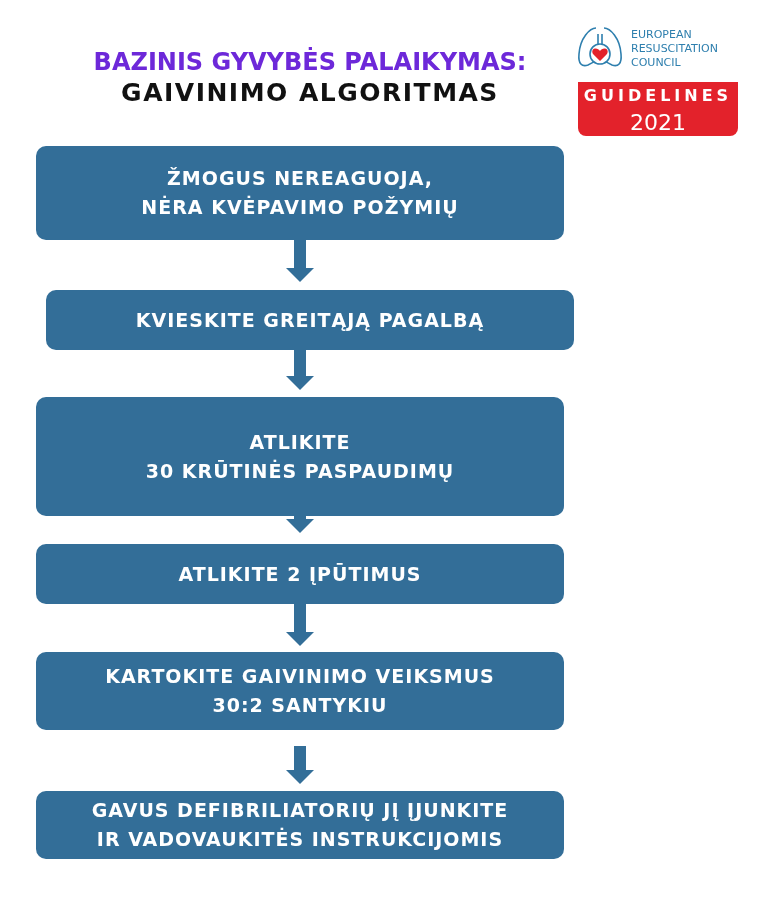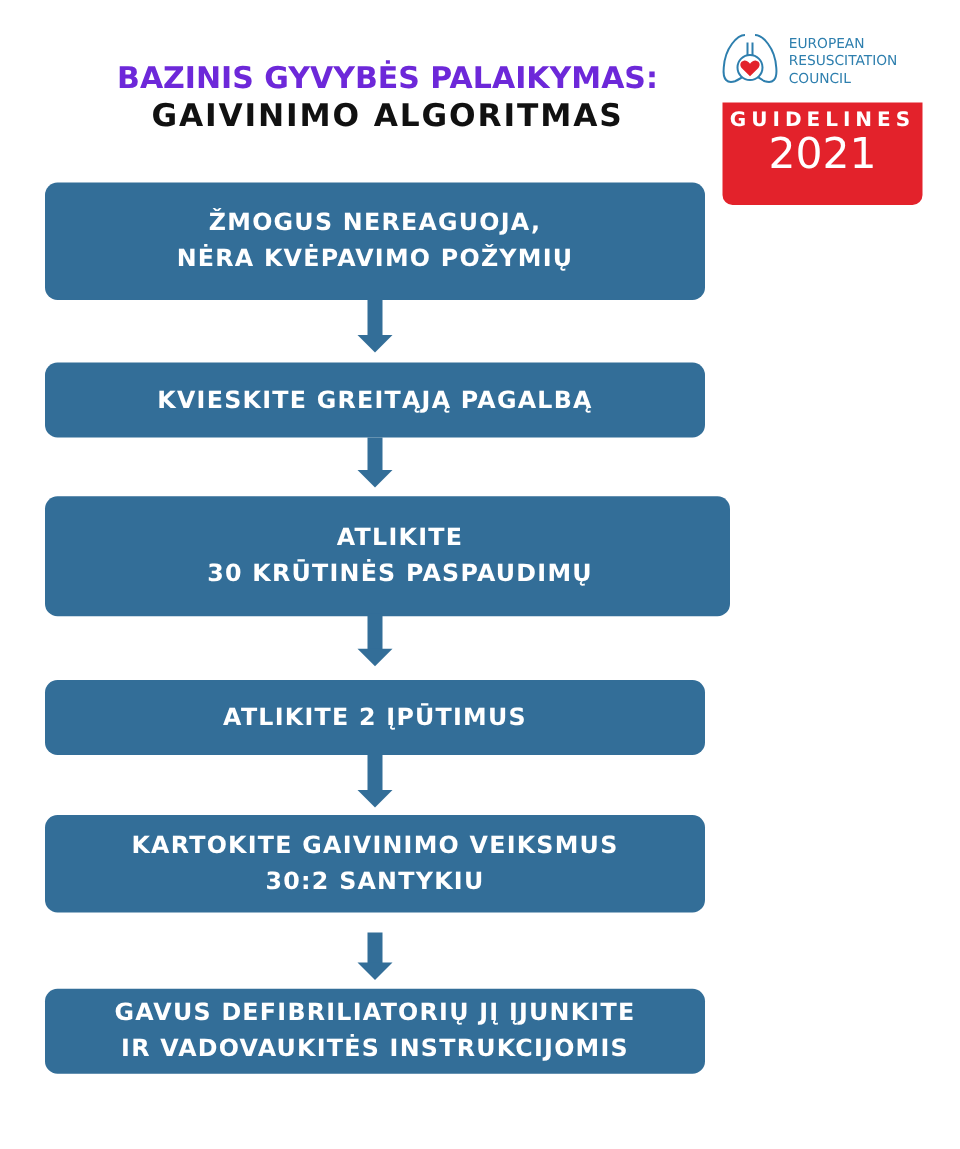--- a/index.html
+++ b/index.html
@@ -3,23 +3,23 @@
 <meta charset="utf-8">
 <style>
   html, body { margin: 0; padding: 0; background: #ffffff; }
   body { width: 768px; height: 919px; position: relative; overflow: hidden; font-family: "DejaVu Sans", sans-serif; }
   .title { position: absolute; left: 60px; width: 500px; text-align: center; font-weight: bold; letter-spacing: 0.5px; }
   .title-1 { top: 48px; font-size: 24px; color: #6d28d9; letter-spacing: 0; }
   .title-2 { top: 78px; font-size: 25px; color: #111111; letter-spacing: 1.5px; }
   .logo { position: absolute; left: 576px; top: 24px; width: 162px; height: 128px; }
   .logo-icon { position: absolute; left: 0; top: 0; width: 48px; height: 48px; }
   .logo-text { position: absolute; left: 55px; top: 4px; font-size: 11px; font-weight: normal; color: #2e7fae; line-height: 14px; }
-  .logo-badge { position: absolute; left: 2px; top: 58px; width: 160px; height: 82px; background: #e3222b; border-radius: 0 0 8px 8px; color: #fff; text-align: center; }
+  .logo-badge { position: absolute; left: 2px; top: 58px; width: 160px; height: 54px; background: #e3222b; border-radius: 0 0 8px 8px; color: #fff; text-align: center; }
   .badge-line1 { font-size: 16px; font-weight: bold; letter-spacing: 4px; margin-top: 4px; }
-  .badge-line2 { font-size: 34px; font-weight: normal; line-height: 36px; }
+  .badge-line2 { font-size: 22px; font-weight: normal; line-height: 36px; }
   .box { position: absolute; left: 36px; width: 528px; background: #336e98; border-radius: 10px; color: #fff; display: flex; align-items: center; justify-content: center; text-align: center; font-weight: bold; font-size: 19px; line-height: 29px; letter-spacing: 1px; }
   .box span { white-space: pre-line; }
   .arrow { position: absolute; left: 286px; width: 28px; }
   .arrow .shaft { position: absolute; left: 8px; top: 0; width: 12px; background: #336e98; }
   .arrow .head { position: absolute; left: 0; width: 0; height: 0; border-left: 14px solid transparent; border-right: 14px solid transparent; border-top: 14px solid #336e98; }
 </style>
 </head>
 <body>
 
 <div class="title title-1">BAZINIS GYVYBĖS PALAIKYMAS:</div>
@@ -45,29 +45,29 @@
 
 <div class="box" style="top:146px;height:94px;">
     <span>ŽMOGUS NEREAGUOJA,
 NĖRA KVĖPAVIMO POŽYMIŲ</span>
   </div>
 <div class="arrow" style="top:240px;height:42px;">
     <div class="shaft" style="height:30px;"></div>
     <div class="head" style="top:28px;"></div>
   </div>
 
-<div class="box" style="top:290px;height:60px;">
+<div class="box" style="top:290px;height:60px;margin-left:10px;">
     <span>KVIESKITE GREITĄJĄ PAGALBĄ</span>
   </div>
 <div class="arrow" style="top:350px;height:40px;">
     <div class="shaft" style="height:28px;"></div>
     <div class="head" style="top:26px;"></div>
   </div>
 
-<div class="box" style="top:397px;height:96px;padding-left:20px;">
+<div class="box" style="top:397px;height:119px;">
     <span>ATLIKITE
 30 KRŪTINĖS PASPAUDIMŲ</span>
   </div>
 <div class="arrow" style="top:491px;height:44px;">
     <div class="shaft" style="height:30px;"></div>
     <div class="head" style="top:28px;"></div>
   </div>
 
 <div class="box" style="top:544px;height:60px;">
     <span>ATLIKITE 2 ĮPŪTIMUS</span>

